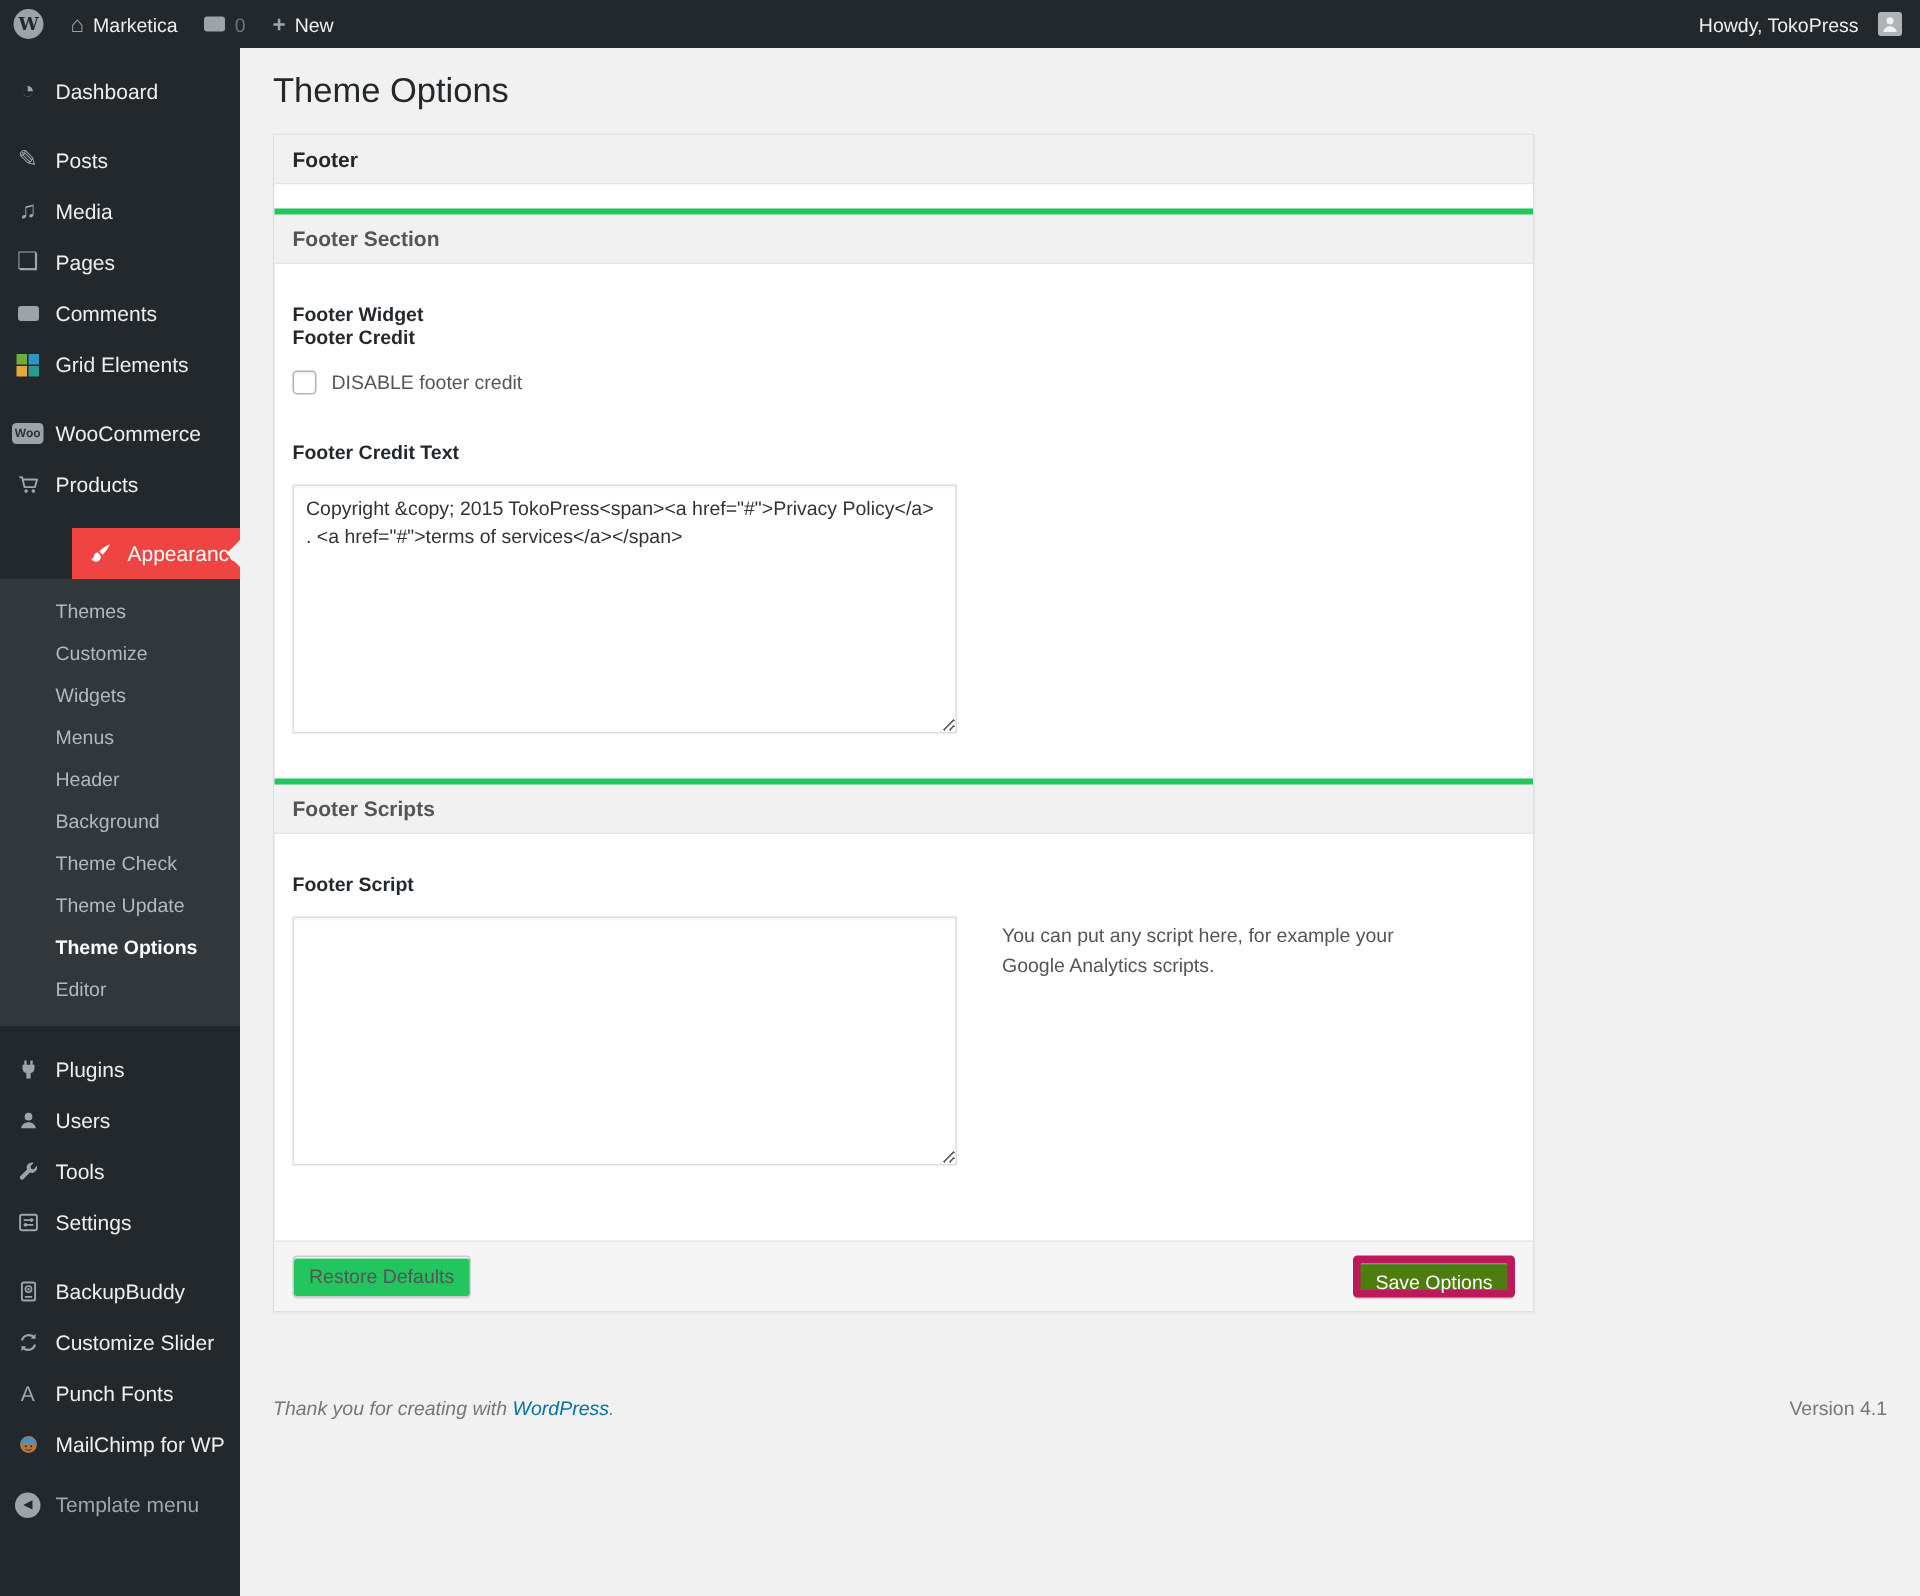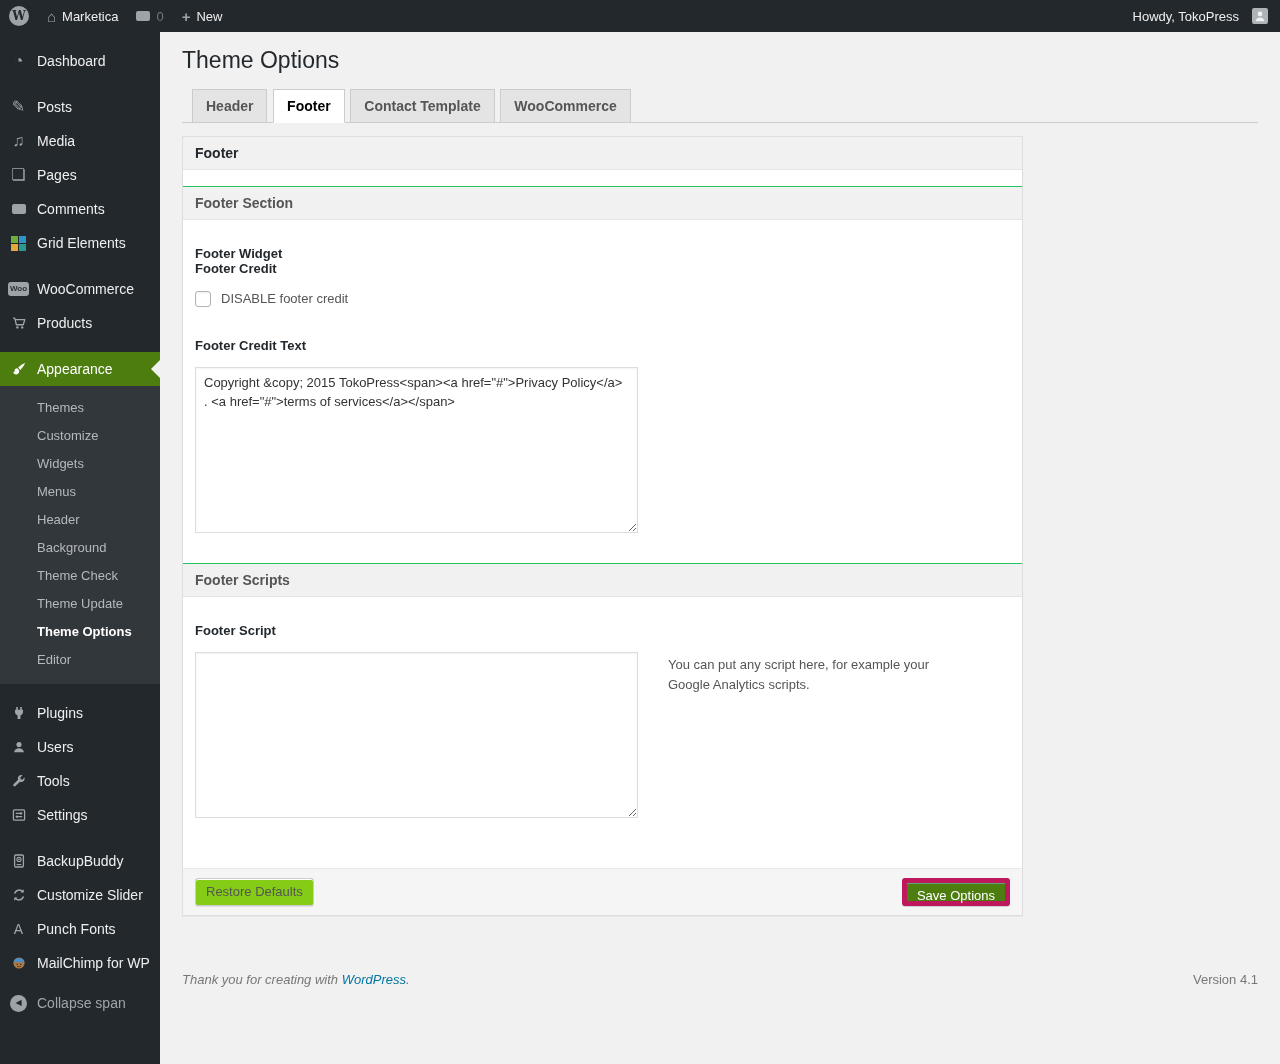--- a/index.html
+++ b/index.html
@@ -34,21 +34,21 @@
   .ab-count { color:#72777c; }
   .plus-glyph { font-size:15px; font-weight:bold; color:#9ea3a8; line-height:1; }
   .avatar { width:16px; height:16px; border-radius:2px; background:#aeb3b8; margin-left:7px;
     display:flex; align-items:center; justify-content:center; overflow:hidden; }
 
   
   #sidebar { position:fixed; top:32px; left:0; bottom:0; width:160px; background:#23282d; padding-top:12px; }
   .menu-item { display:flex; align-items:center; height:34px; color:#eee; font-size:14px; cursor:pointer; position:relative; }
   .menu-icon { width:37px; display:flex; justify-content:center; align-items:center; color:#a0a5aa; font-size:16px; line-height:1; flex:none; }
   .menu-label { white-space:nowrap; }
-  .menu-item.active { background:#4d7c0f; color:#fff; }
+  .menu-item.active { background:#ef4444; color:#fff;margin-left:48px; }
   .menu-item.active .menu-icon { color:#fff; }
   .menu-item.active::after { content:""; position:absolute; right:0; top:50%; margin-top:-9px;
     border:9px solid transparent; border-right-color:#f1f1f1; }
   .menu-sep { height:12px; }
   .submenu { background:#32373c; padding:8px 0 10px; }
   .submenu-item { padding:6px 0 7px 37px; font-size:13px; color:#b4b9be; cursor:pointer; white-space:nowrap; }
   .submenu-item.current { color:#fff; font-weight:bold; }
   .collapse-item { margin-top:6px; }
   .collapse-item .menu-label { color:#a0a5aa; }
   .collapse-circle { width:17px; height:17px; border-radius:50%; background:#9ea3a8; color:#23282d;
@@ -64,37 +64,37 @@
 
   .tabs { margin-top:13px; border-bottom:1px solid #ccc; padding-left:10px; }
   .tab { display:inline-block; padding:8px 13px; background:#e4e4e4; border:1px solid #ccc;
     font-size:14px; font-weight:600; color:#555; text-decoration:none; margin:0 2px -1px 0; cursor:pointer; }
   .tab.active { background:#fff; color:#000; border-bottom-color:#fff; }
 
   .panel { width:841px; margin-top:13px; background:#fff; border:1px solid #dedede; box-shadow:0 1px 1px rgba(0,0,0,.04); }
   .group-header { background:#f1f1f1; padding:8px 12px; font-size:14px; font-weight:bold; color:#23282d; border-bottom:1px solid #e5e5e5; }
   .spacer-row { height:16px; background:#fff; }
   .section-header { background:#f1f1f1; padding:8px 12px; font-size:14px; font-weight:600; color:#555;
-    border-top:1px solid #22c55e; border-bottom:1px solid #e5e5e5; }
+    border-top:4px solid #22c55e; border-bottom:1px solid #e5e5e5; }
   .section-body { padding:26px 12px 30px; }
   .section-body.last { padding-bottom:50px; }
   .field-label { font-size:13px; font-weight:bold; color:#23282d; margin:0; }
   .checkbox-row { display:flex; align-items:center; gap:10px; margin:15px 0 31px; }
   input[type=checkbox] { appearance:none; -webkit-appearance:none; width:16px; height:16px; margin:0;
     border:1px solid #b4b4b4; border-radius:3px; background:#fff; box-shadow:inset 0 1px 2px rgba(0,0,0,.07); cursor:pointer; }
   .checkbox-label { color:#555; font-size:13px; }
   textarea { width:443px; height:166px; border:1px solid #ddd; box-shadow:inset 0 1px 2px rgba(0,0,0,.05);
     padding:6px 8px; font-family:inherit; font-size:13px; line-height:1.45; color:#333; resize:both; margin-top:14px; display:block; }
   .script-row { display:flex; gap:30px; align-items:flex-start; }
   .description { width:302px; color:#555; font-size:13px; line-height:1.55; margin-top:17px; }
 
   .panel-footer { background:#f5f5f5; border-top:1px solid #e8e8e8; padding:9px 12px;
     display:flex; justify-content:space-between; align-items:center; }
   .btn { font-family:inherit; font-size:13px; height:28px; line-height:26px; padding:0 10px; border-radius:3px; cursor:pointer; }
-  .btn-secondary { background:#84cc16; border:1px solid #ccc; color:#555;
+  .btn-secondary { background:#22c55e; border:1px solid #ccc; color:#555;
     box-shadow:inset 0 1px 0 #fff, 0 1px 0 rgba(0,0,0,.08); }
   .btn-primary { background:#4d7c0f; border:5px solid #be185d; color:#fff;
     box-shadow:inset 0 1px 0 rgba(120,200,230,.5), 0 1px 0 rgba(0,0,0,.15);text-align:right; }
 
   .page-footer { width:1076px; margin-top:56px; display:flex; justify-content:space-between;
     align-items:flex-end; color:#777; font-size:13px; padding-bottom:16px; }
   .thanks { font-style:italic; color:#777; }
   .thanks a { color:#0074a2; text-decoration:none; font-style:italic; cursor:pointer; }
   .version { color:#777; }
 </style>
@@ -280,33 +280,27 @@
           <circle cx="12.2" cy="11.5" r="0.9" fill="#3b2a1a"></circle>
           <path d="M7.5 14c1.6 1 3.4 1 5 0" stroke="#3b2a1a" stroke-width="0.8" fill="none"></path>
         </svg>
       </span>
       <span class="menu-label">MailChimp for WP</span>
     </div>
     <div class="menu-item collapse-item">
       <span class="menu-icon">
         <span class="collapse-circle">◀</span>
       </span>
-      <span class="menu-label">Collapse span</span>
+      <span class="menu-label">Template menu</span>
     </div>
   </div>
 
 <div id="main">
   <h1 class="page-title">Theme Options</h1>
 
-  <div class="tabs">
-    <a class="tab">Header</a>
-    <a class="tab active">Footer</a>
-    <a class="tab">Contact Template</a>
-    <a class="tab">WooCommerce</a>
-  </div>
 
   <div class="panel">
     <div class="group-header">Footer</div>
     <div class="spacer-row"></div>
 
     <div class="section-header">Footer Section</div>
     <div class="section-body">
 
       <div class="field-label">Footer Widget</div>
 

